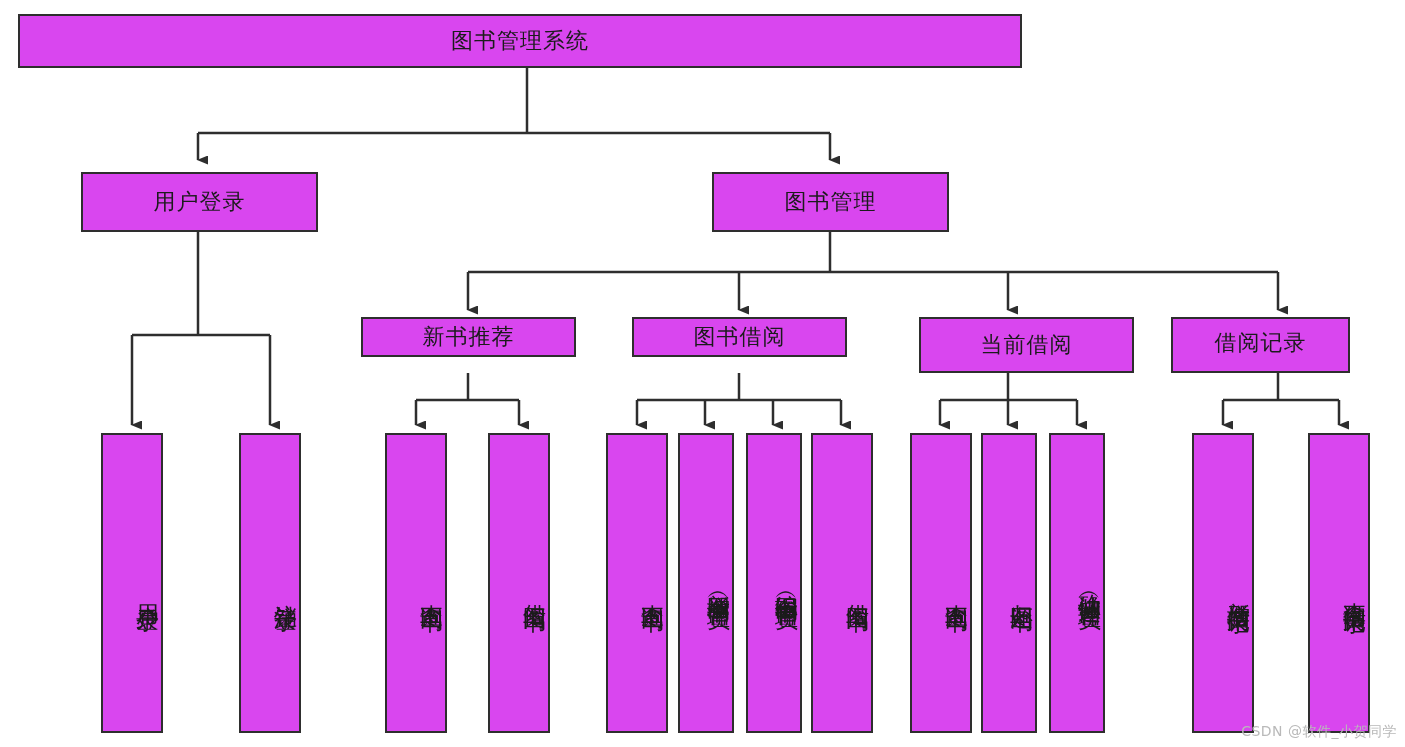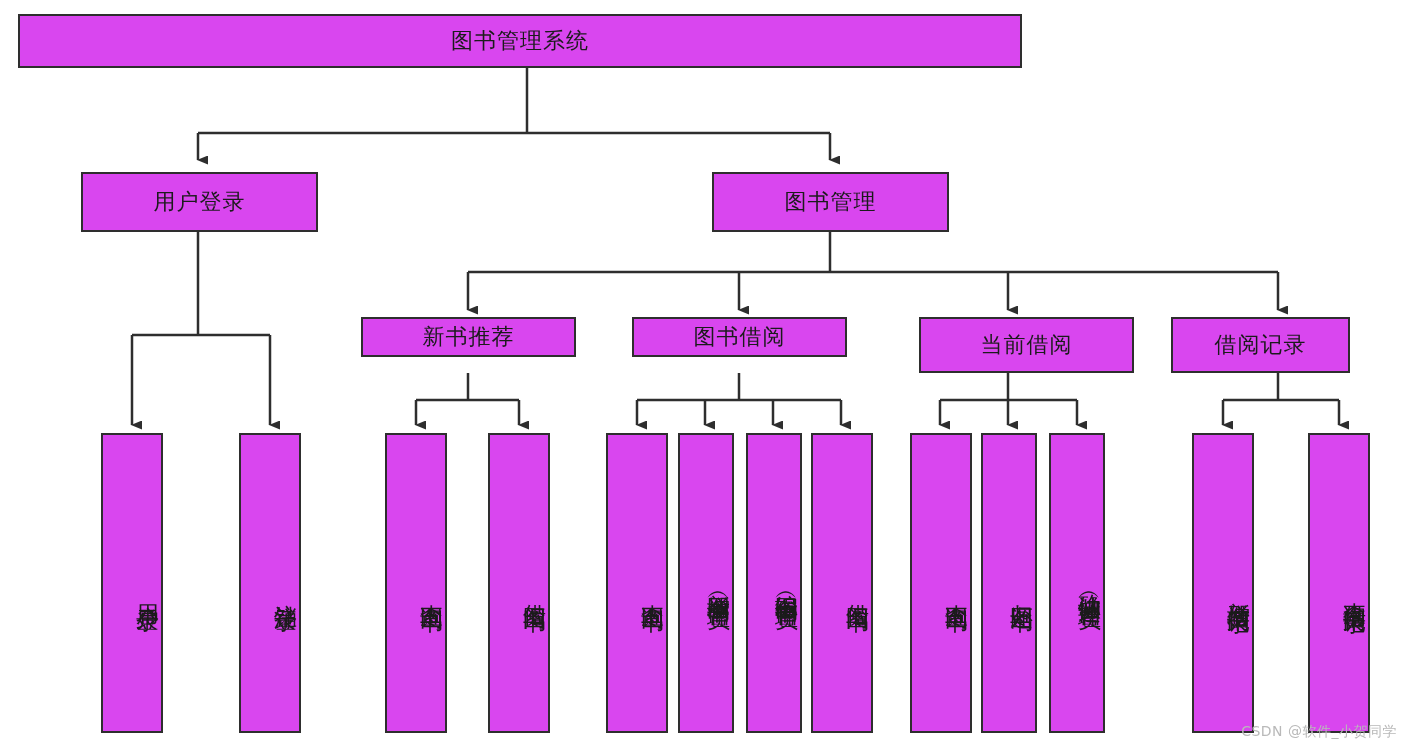--- a/index.html
+++ b/index.html
@@ -142,21 +142,21 @@
   </div>
 
   <div class="node-box node-h" style="left:632px; top:317px; width:215px; height:40px;">
     <span>图书借阅</span>
   </div>
 
   <div class="node-box node-h" style="left:901px; top:317px; width:215px; height:56px;margin-left:18px;">
     <span>当前借阅</span>
   </div>
 
-  <div class="node-box node-h" style="left:1171px; top:317px; width:179px; height:56px;">
+  <div class="node-box node-h" style="left:1171px; top:317px; width:179px; height:56px;font-family:Liberation Mono, monospace;">
     <span>借阅记录</span>
   </div>
 
   <div class="node-box node-v" style="left:101px; top:433px; width:62px; height:300px;">
     <span class="vtext">用户登录</span>
   </div>
 
   <div class="node-box node-v" style="left:239px; top:433px; width:62px; height:300px;">
     <span class="vtext">注销登录</span>
   </div>

